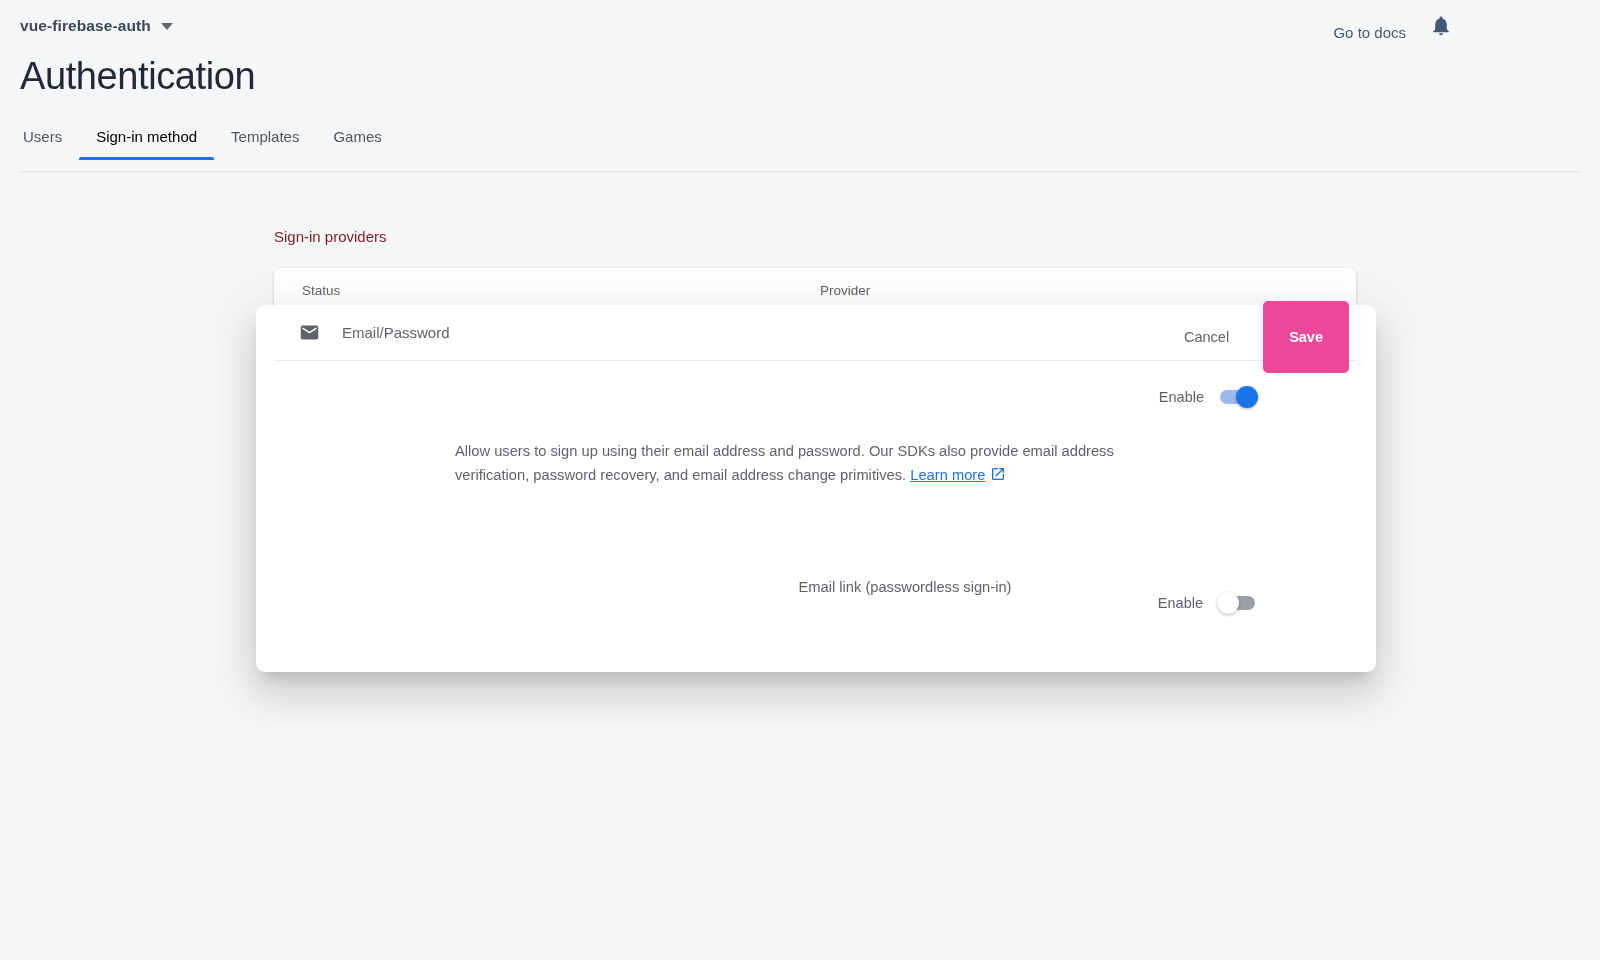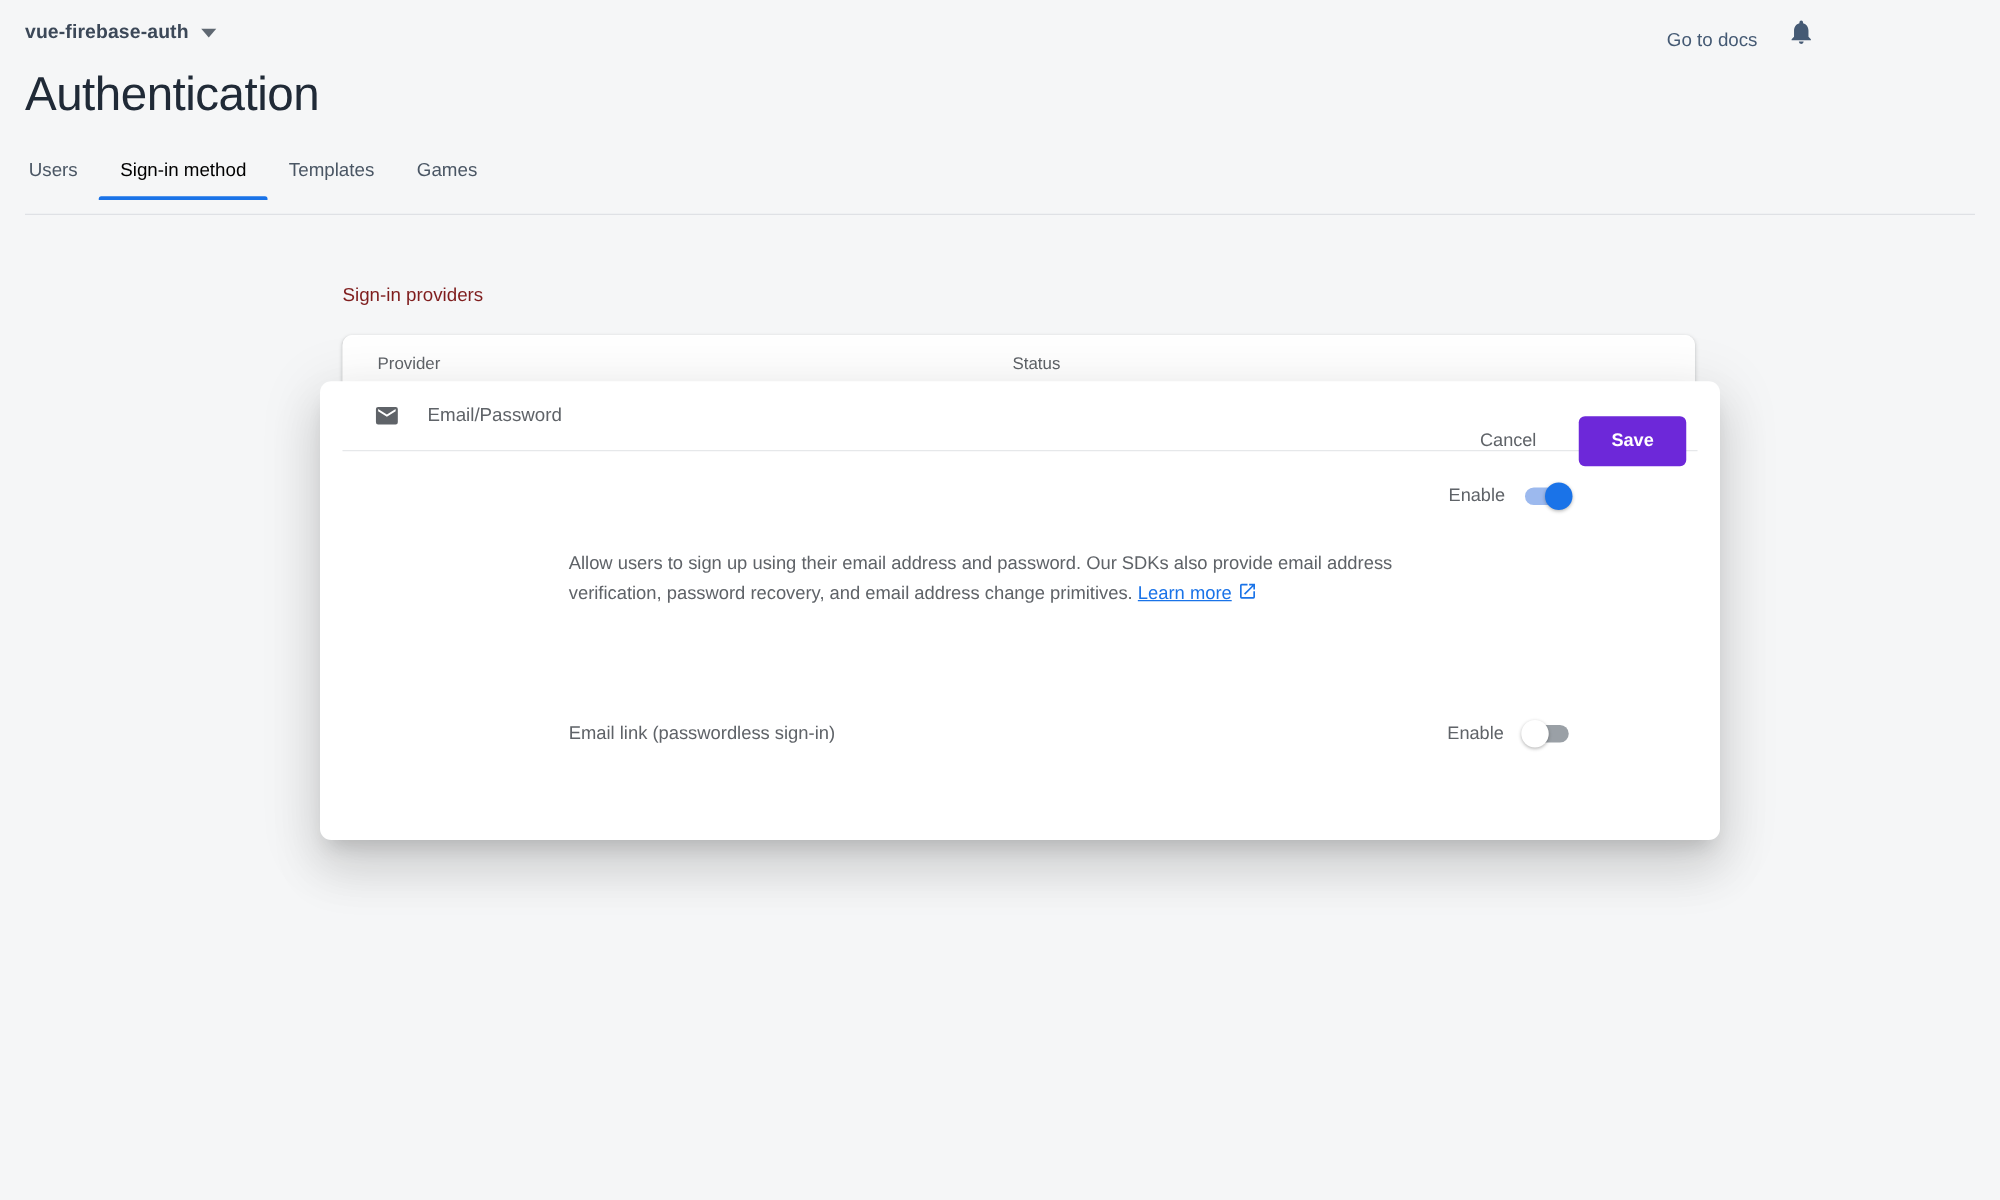--- a/index.html
+++ b/index.html
@@ -106,35 +106,35 @@
 
   .desc {
     position: absolute; left: 199px; top: 78px; width: 670px;
     font-size: 14.7px; line-height: 24px; color: #5f6368;
   }
   .desc a { color: #1a73e8; text-decoration: underline; cursor: pointer; }
   .ext-icon { display: inline-block; vertical-align: -2px; margin-left: 5px; }
 
   .row-emaillink {
     position: absolute; left: 199px; top: 218px; width: 900px;
-    display: flex; align-items: center;
+    display: flex; align-items: center; flex-direction: column;
   }
   .emaillink-label { font-size: 14.7px; color: #5f6368; }
   .emaillink-right { margin-left: auto; display: flex; align-items: center; gap: 16px; padding-right: 100px; }
 
   .actions {
     position: absolute; right: 27px; bottom: 32px; display: flex; align-items: center; gap: 26px;
   }
   .btn-cancel {
     background: none; border: none; font-family: inherit; font-size: 14.5px; font-weight: 500;
     color: #5f6368; padding: 9px 8px; cursor: pointer; border-radius: 4px;
   }
   .btn-save {
-    background: #6d28d9; border: none; font-family: inherit; font-size: 14.5px; font-weight: bold;
-    color: #fff; padding: 12px 26px; border-radius: 5px; cursor: pointer;
+    background: #ec4899; border: none; font-family: inherit; font-size: 14.5px; font-weight: bold;
+    color: #fff; padding: 28px 26px; border-radius: 5px; cursor: pointer;
   }
 </style>
 </head>
 <body>
 
 <div class="page">
 
   <div class="topbar">
     <div class="project-chip">
       <span class="project-name">vue-firebase-auth</span>
@@ -157,22 +157,22 @@
     <div class="tab active">Sign-in method</div>
     <div class="tab">Templates</div>
     <div class="tab">Games</div>
   </div>
   <div class="tabbar-rule"></div>
 
   <div class="section-title">Sign-in providers</div>
 
   <div class="providers-card">
     <div class="table-head">
+      <div class="th status">Status</div>
       <div class="th provider">Provider</div>
-      <div class="th status">Status</div>
     </div>
 
     <div class="prow">
       <div class="pname">
         <span class="picon">
           <svg viewBox="0 0 24 24" width="20" height="20">
               <path fill="#5f6368" d="M20 4H4a2 2 0 0 0-2 2v12a2 2 0 0 0 2 2h16a2 2 0 0 0 2-2V6a2 2 0 0 0-2-2zm0 4-8 5-8-5V6l8 5 8-5z"></path>
             </svg>
         </span>
         <span class="plabel">Email/Password</span>

